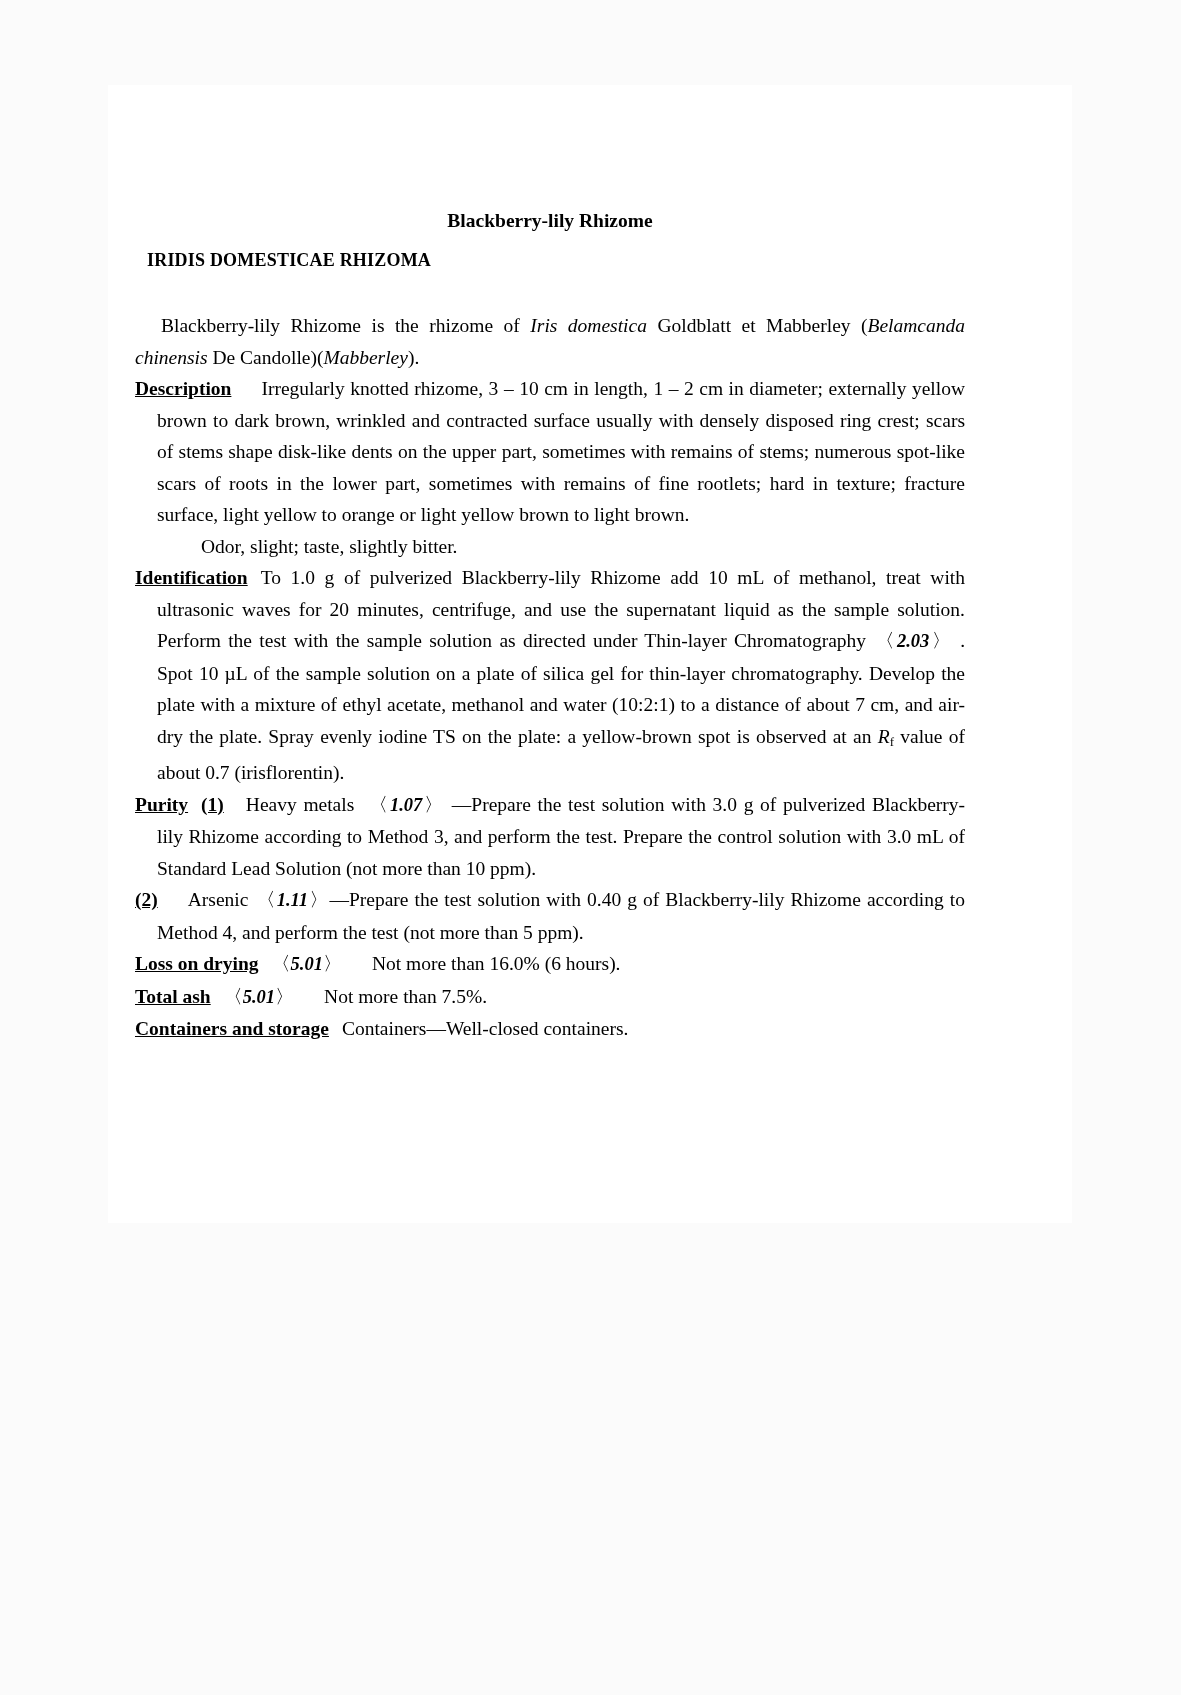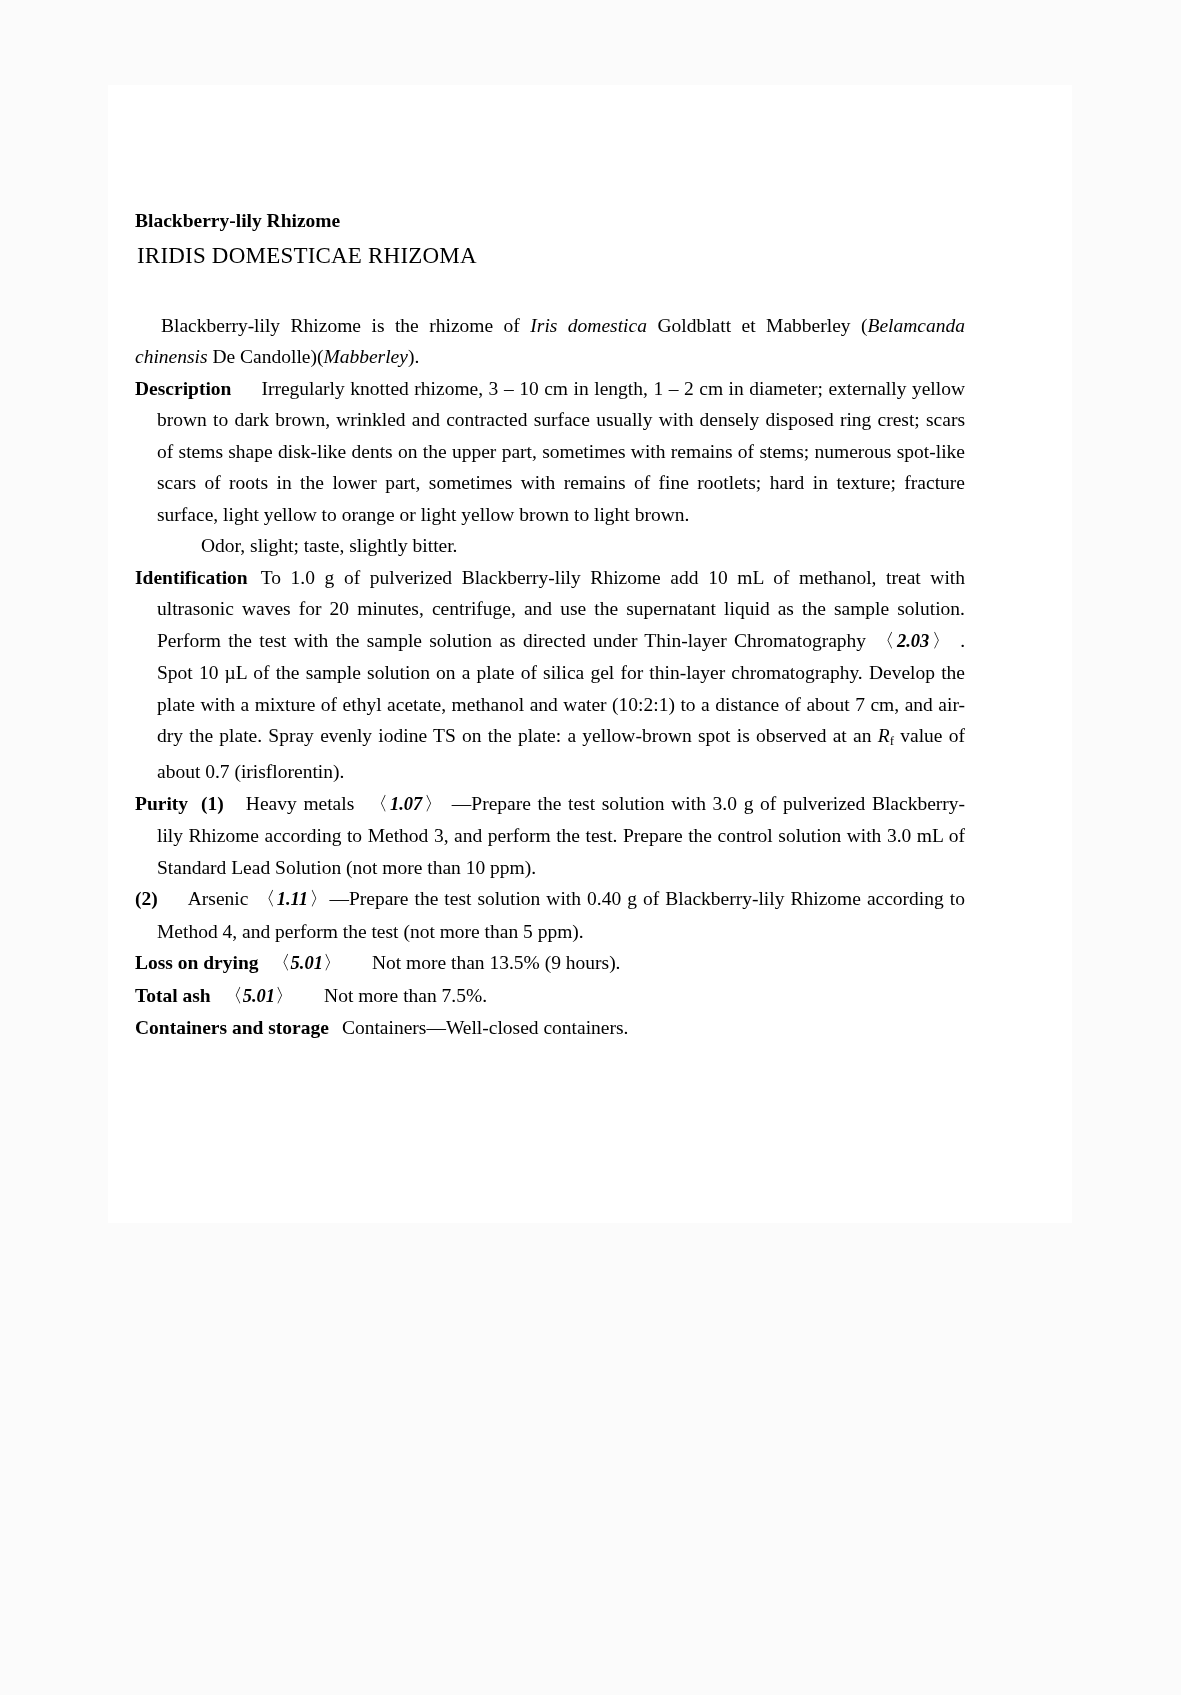--- a/index.html
+++ b/index.html
@@ -34,26 +34,28 @@
     font-size: 17px;
     line-height: 1.5;
     margin: 0 0 5px 0;
     letter-spacing: 0.5px;
   }
   .en-title {
     font-size: 19.5px;
     font-weight: bold;
     line-height: 1.45;
     margin: 0 0 4px 0;
+    text-align: center;
   }
   .latin-title {
-    font-size: 23px;
+    font-size: 18px;
     line-height: 1.45;
-    margin: 2px;
+    margin: 12px;
     letter-spacing: 0.2px;
+    font-weight: bold;
   }
 
   
   .para {
     font-size: 19.5px;
     line-height: 31.5px;
     text-align: justify;
     text-justify: inter-word;
     margin: 0;
   }
@@ -72,21 +74,21 @@
     text-indent: 44px;
   }
   .sub-item {
     padding-left: 22px;
     text-indent: -22px;
   }
   .spec {
     margin: 0;
   }
 
-  b, .b { font-weight: bold; }
+  b, .b { font-weight: bold; text-decoration: underline; }
   i, .i { font-style: italic; }
 
   .ref {
     font-style: italic;
     font-weight: bold;
     font-size: 18.5px;
   }
   .ang {
     font-weight: normal;
     font-style: normal;
@@ -116,21 +118,21 @@
     <p class="para hang"><b>Description</b><span class="gap-xl"></span><span>Irregularly knotted rhizome, 3 – 10 cm in length, 1 – 2 cm in diameter; externally yellow brown to dark brown, wrinkled and contracted surface usually with densely disposed ring crest; scars of stems shape disk-like dents on the upper part, sometimes with remains of stems; numerous spot-like scars of roots in the lower part, sometimes with remains of fine rootlets; hard in texture; fracture surface, light yellow to orange or light yellow brown to light brown.</span></p>
 
     <p class="para hang-block odor">Odor, slight; taste, slightly bitter.</p>
 
     <p class="para hang"><b>Identification</b><span class="gap-m"></span><span>To 1.0 g of pulverized Blackberry-lily Rhizome add 10 mL of methanol, treat with ultrasonic waves for 20 minutes, centrifuge, and use the supernatant liquid as the sample solution. Perform the test with the sample solution as directed under Thin-layer Chromatography</span><span class="gap-s"></span><span class="ang">〈</span><span class="ref">2.03</span><span class="ang">〉</span><span class="gap-s"></span><span>. Spot 10 µL of the sample solution on a plate of silica gel for thin-layer chromatography. Develop the plate with a mixture of ethyl acetate, methanol and water (10:2:1) to a distance of about 7 cm, and air-dry the plate. Spray evenly iodine TS on the plate: a yellow-brown spot is observed at an </span><i>R</i><span class="sub">f</span><span> value of about 0.7 (irisflorentin).</span></p>
 
     <p class="para hang"><b>Purity</b><span class="gap-m"></span><b>(1)</b><span class="gap-l"></span><span>Heavy metals</span><span class="gap-m"></span><span class="ang">〈</span><span class="ref">1.07</span><span class="ang">〉</span><span class="gap-s"></span><span>—Prepare the test solution with 3.0 g of pulverized Blackberry-lily Rhizome according to Method 3, and perform the test. Prepare the control solution with 3.0 mL of Standard Lead Solution (not more than 10 ppm).</span></p>
 
     <p class="para hang-block sub-item"><b>(2)</b><span class="gap-xl"></span><span>Arsenic</span><span class="gap-s"></span><span class="ang">〈</span><span class="ref">1.11</span><span class="ang">〉</span><span>—Prepare the test solution with 0.40 g of Blackberry-lily Rhizome according to Method 4, and perform the test (not more than 5 ppm).</span></p>
 
-    <p class="para spec"><b>Loss on drying</b><span class="gap-m"></span><span class="ang">〈</span><span class="ref">5.01</span><span class="ang">〉</span><span class="gap-xl"></span><span>Not more than 13.5%  (9 hours).</span></p>
+    <p class="para spec"><b>Loss on drying</b><span class="gap-m"></span><span class="ang">〈</span><span class="ref">5.01</span><span class="ang">〉</span><span class="gap-xl"></span><span>Not more than 16.0%  (6 hours).</span></p>
 
     <p class="para spec"><b>Total ash</b><span class="gap-m"></span><span class="ang">〈</span><span class="ref">5.01</span><span class="ang">〉</span><span class="gap-xl"></span><span>Not more than 7.5%.</span></p>
 
 
 
     <p class="para spec"><b>Containers and storage</b><span class="gap-m"></span><span>Containers—Well-closed containers.</span></p>
 
   </div>
 </div>
 

